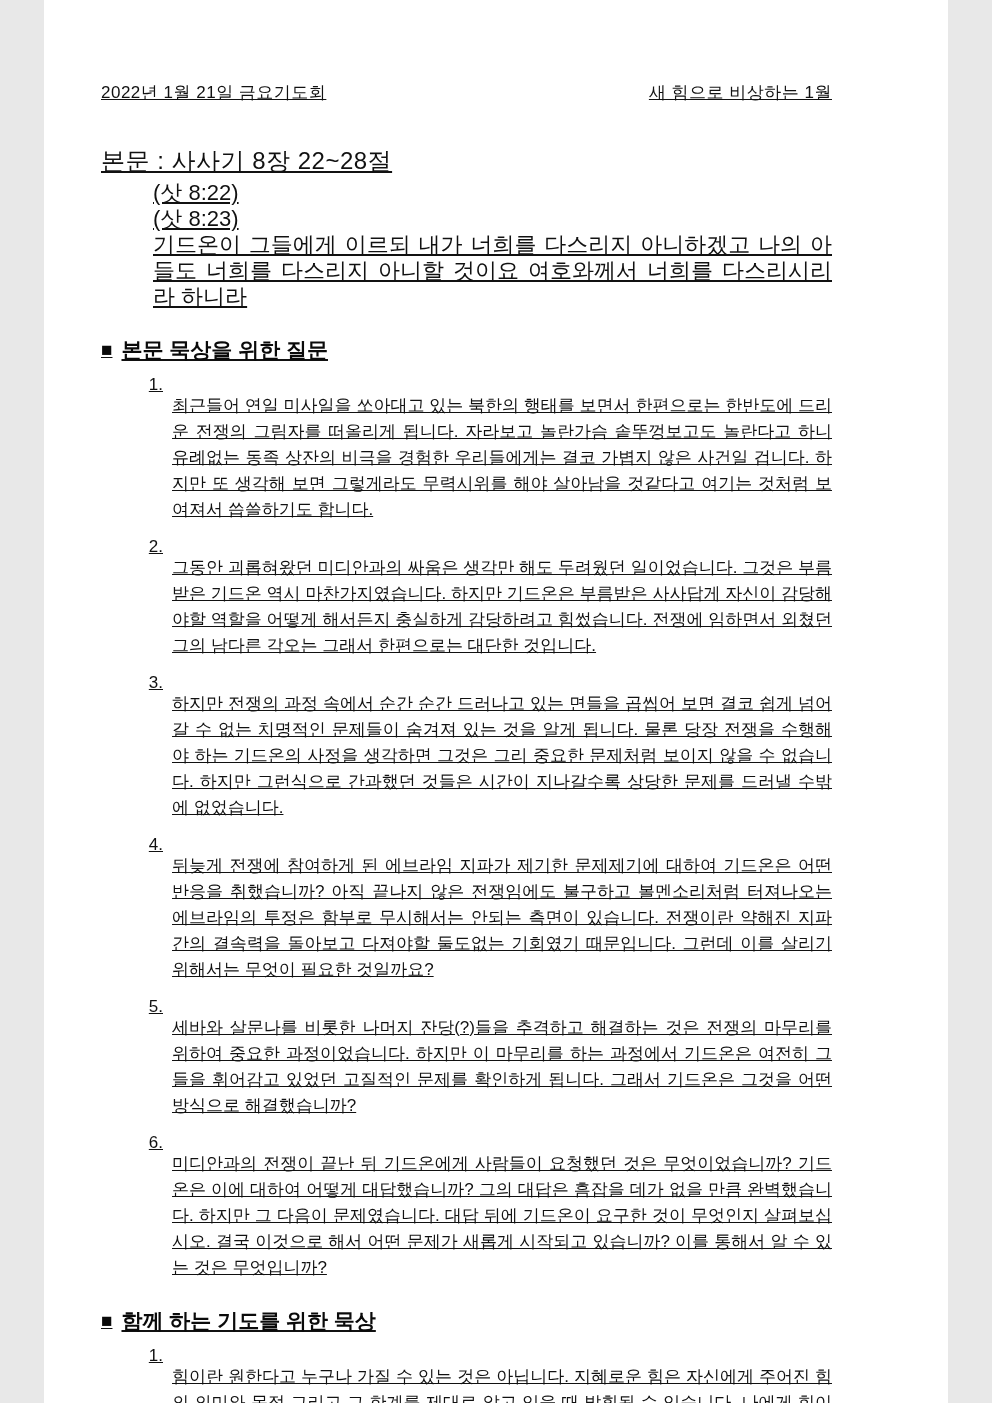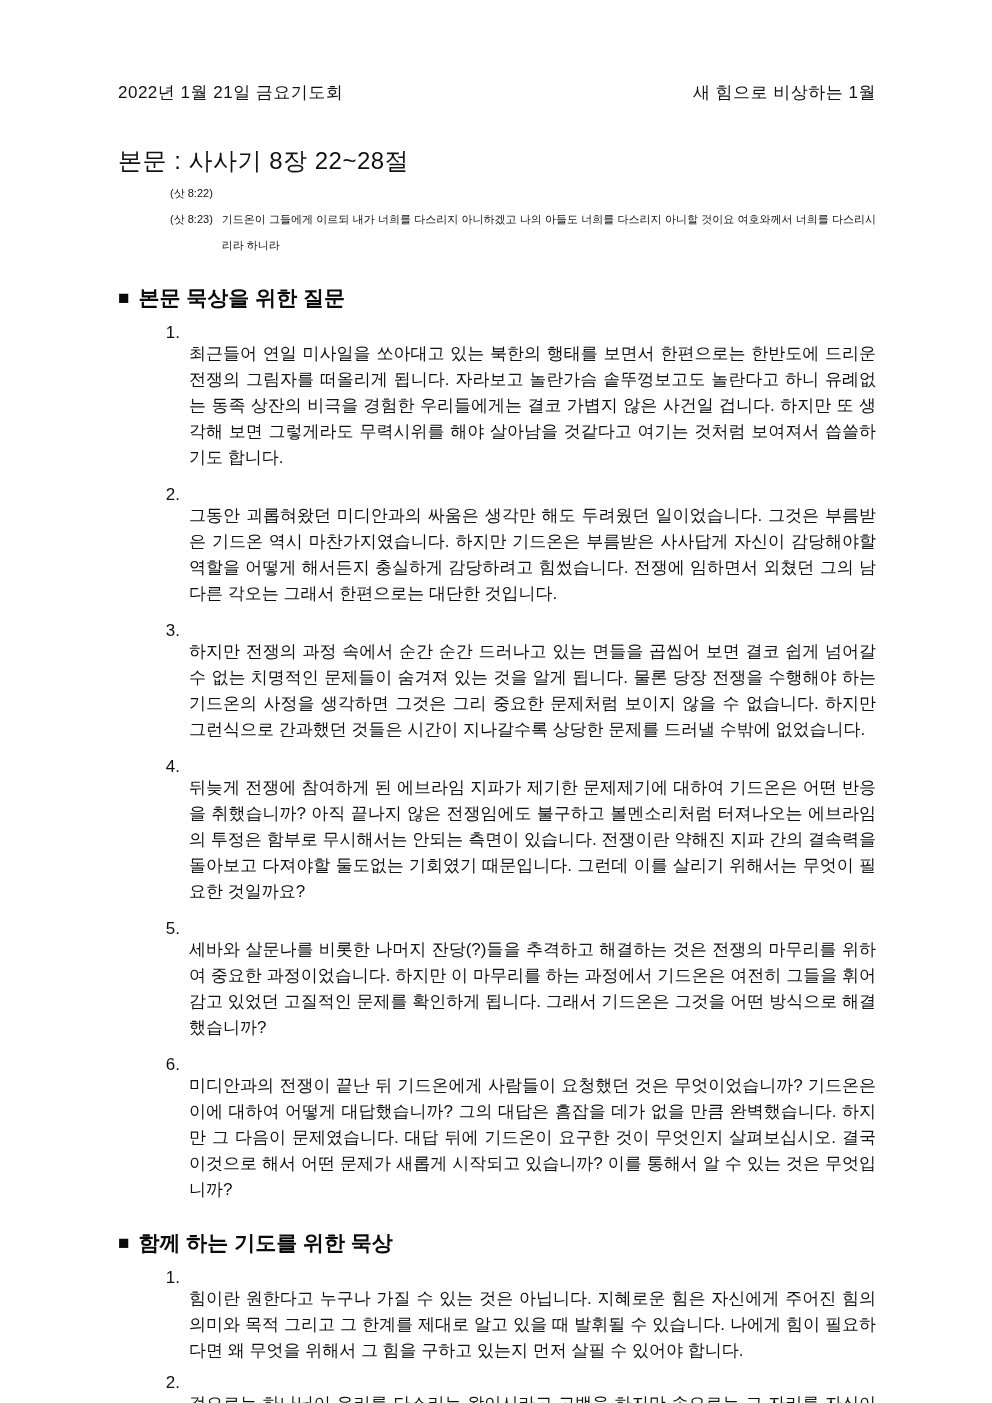--- a/index.html
+++ b/index.html
@@ -3,28 +3,29 @@
 <meta charset="utf-8">
 <style>
   html, body {
     margin: 0;
     padding: 0;
     background: #e8e8e8;
     font-family: "Liberation Sans", "DejaVu Sans", sans-serif;
   }
   .page {
     position: relative;
-    width: 992px;
+    width: 904px;
     height: 1403px;
     margin: 0 auto;
     background: #ffffff;
     color: #111111;
     box-sizing: border-box;
-    padding: 82px 116px 0 118px;
+    padding: 82px 116px 0 57px;
     overflow: hidden;
+    text-decoration: underline;
   }
   
   .header-row {
     display: flex;
     justify-content: space-between;
     align-items: baseline;
     font-size: 17px;
     line-height: 22px;
     letter-spacing: 0.5px;
   }
@@ -44,22 +45,23 @@
     font-size: 24px;
     line-height: 26px;
     letter-spacing: 0.5px;
   }
   .verses {
     margin-top: 6px;
     margin-left: 52px;
   }
   .verse {
     display: flex;
-    font-size: 11px;
+    font-size: 22px;
     line-height: 26px;
+    flex-direction: column;
   }
   .verse .ref {
     flex: 0 0 auto;
     white-space: nowrap;
     margin-right: 9px;
   }
   .verse .vtext {
     flex: 1 1 auto;
     text-align: justify;
   }

